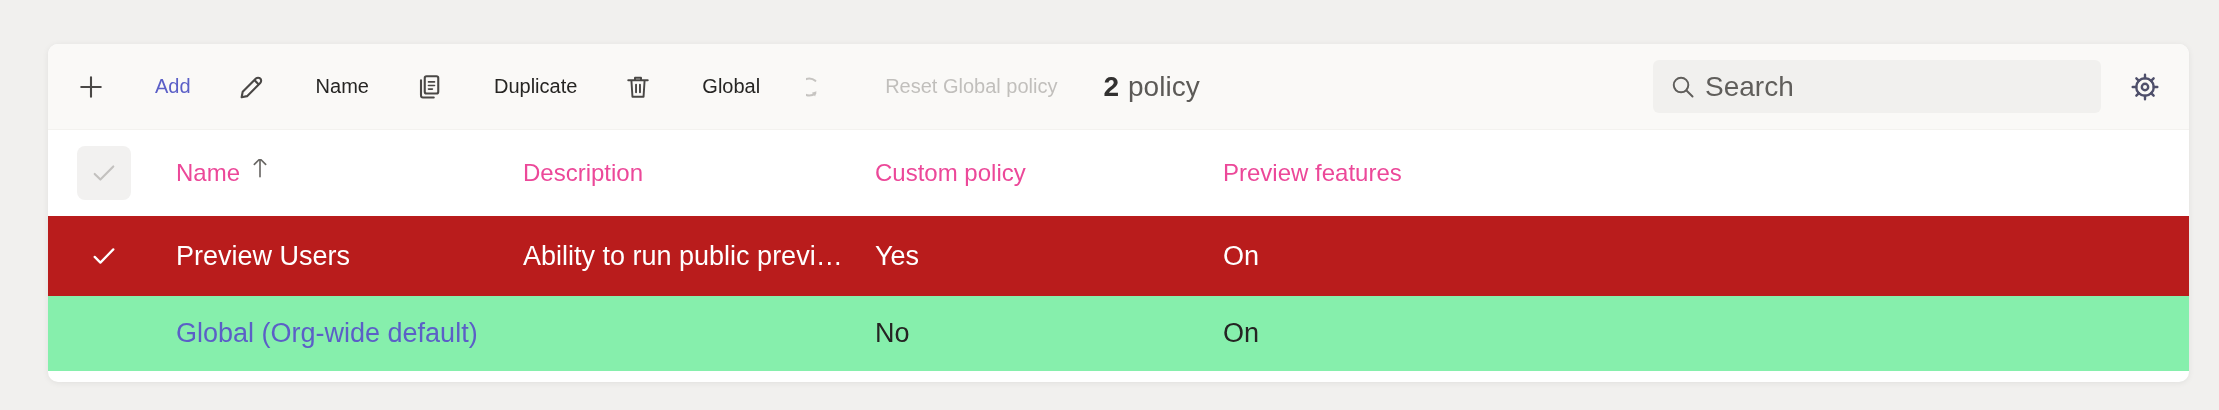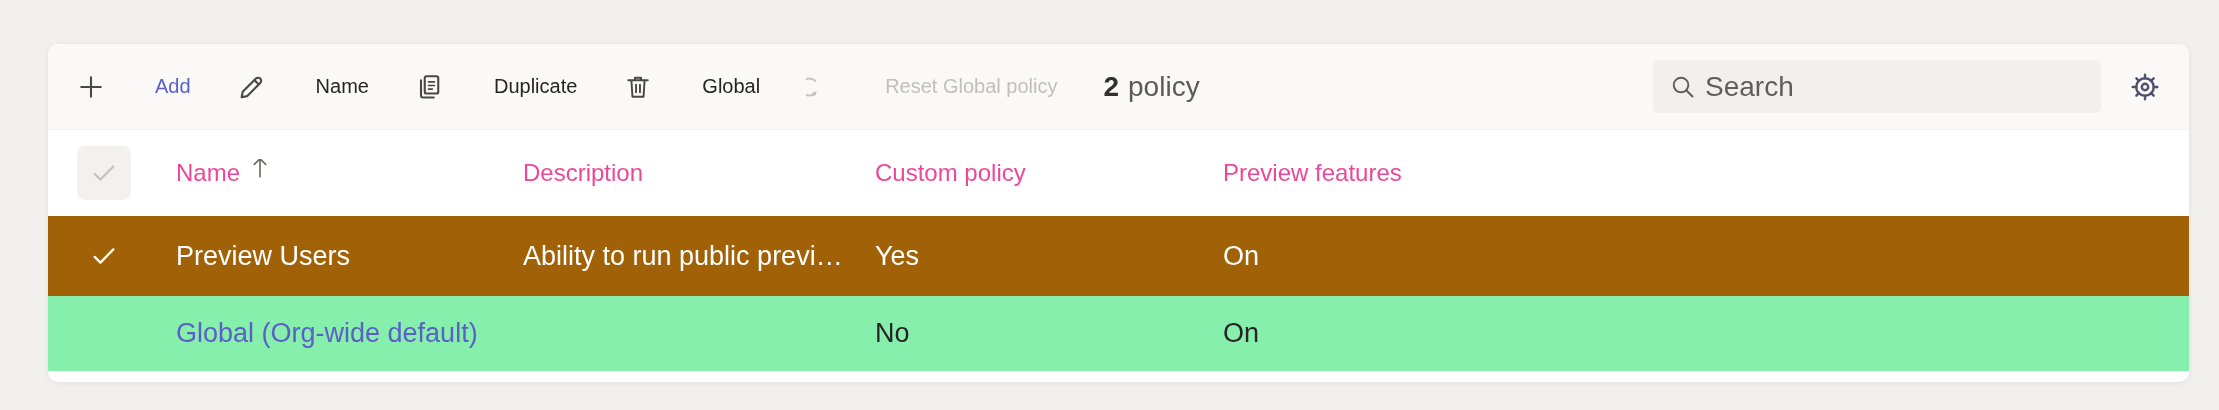--- a/index.html
+++ b/index.html
@@ -56,21 +56,21 @@
   .thead { height: 86px; background: #ffffff; font-size: 24px; color: #ec4899; }
   .hdr { display: flex; align-items: center; gap: 9px; cursor: pointer; white-space: nowrap; overflow: hidden; }
   .sort-arrow { position: relative; top: -6px; display: flex; color: #686663; }
   .checkcell { padding-left: 29px; }
   .selectall {
     width: 54px; height: 54px; background: #f2f1f0; border-radius: 8px;
     display: flex; align-items: center; justify-content: center; color: #c3c1bf; cursor: pointer;
   }
   .rowcheck { width: 54px; height: 54px; display: flex; align-items: center; justify-content: center; color: #ffffff; }
   .row { height: 75px; background: #86efac; font-size: 27px; color: #252423; cursor: pointer; }
-  .row.selected { height: 80px; background: #a16207; color: #ffffff; }
+  .row.selected { height: 80px; background: #b91c1c; color: #ffffff; }
   .cell { white-space: nowrap; overflow: hidden; text-overflow: ellipsis; padding-right: 24px; }
   .link { color: #5b5fc7; }
 </style>
 </head>
 <body>
 
 <div class="stage">
   <div class="panel">
 
     <div class="toolbar">

